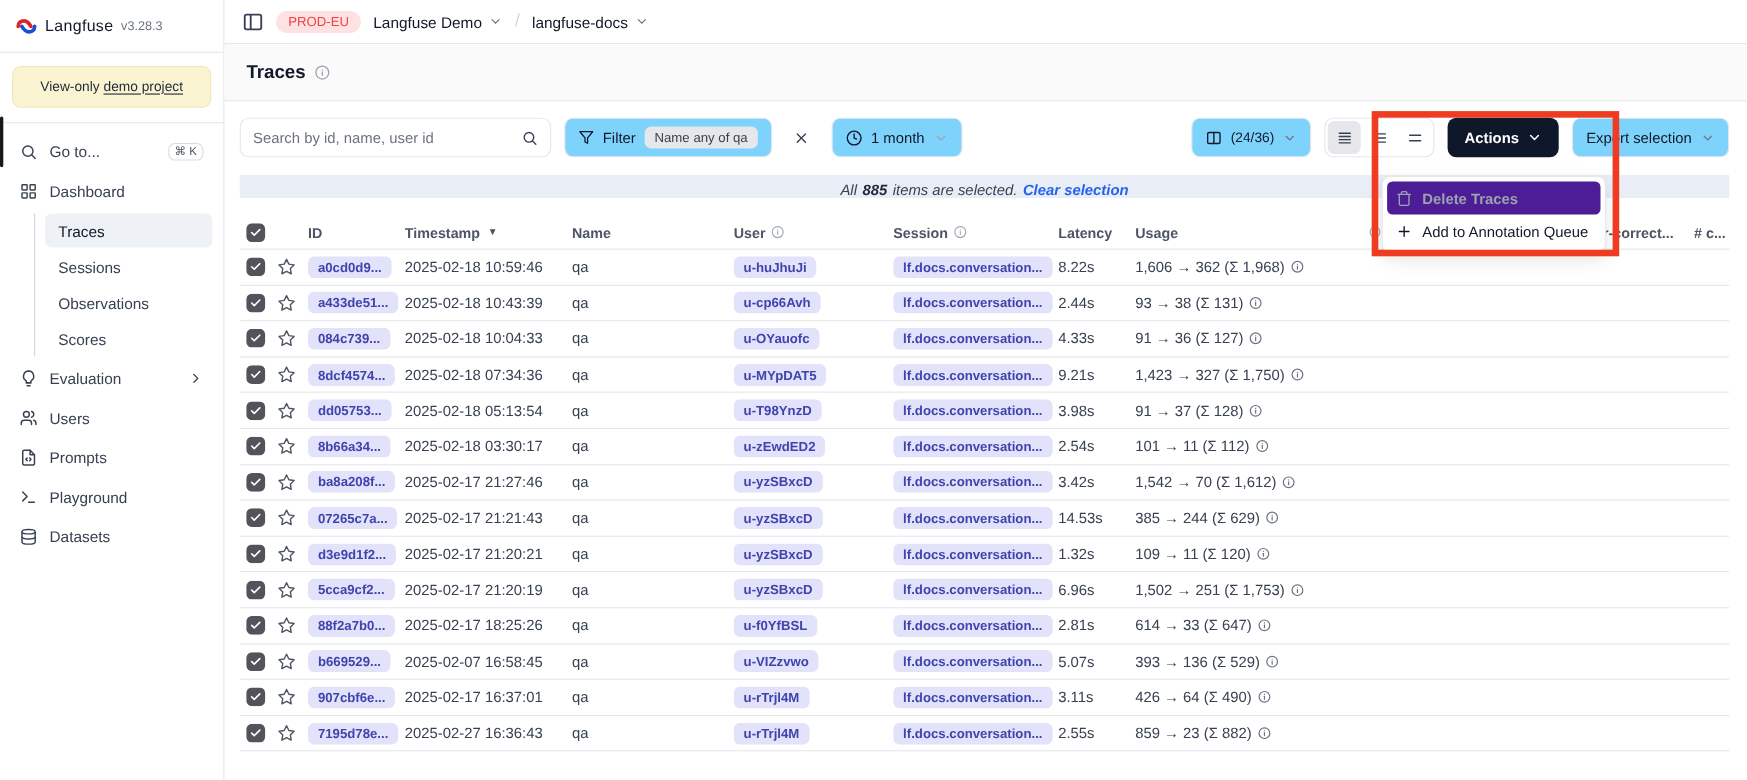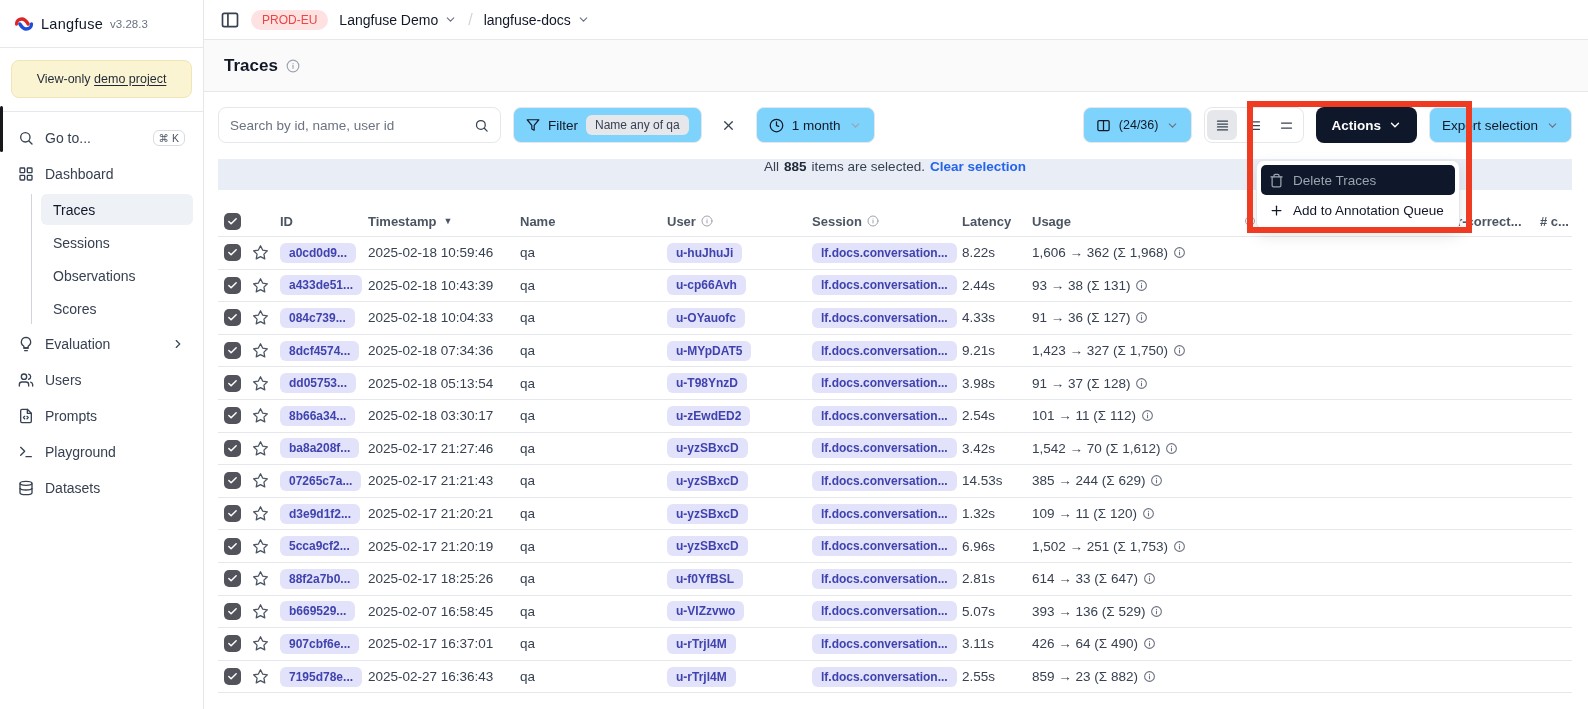--- a/index.html
+++ b/index.html
@@ -46,21 +46,21 @@
   .search-box input::placeholder { color:#6b7280; }
   .btn { height:36px; border:1px solid #e5e7eb; border-radius:8px; background:#7dd3fc; display:flex; align-items:center; gap:8px; padding:0 12px; font-size:13.5px; color:#111827; cursor:pointer; white-space:nowrap; }
   .filter-badge { background:#e5e7eb; border-radius:6px; padding:3px 9px; font-size:12px; color:#374151; }
   .icon-btn { width:30px; height:36px; display:flex; align-items:center; justify-content:center; background:none; border:none; color:#374151; cursor:pointer; }
   .right-group { margin-left:auto; display:flex; align-items:center; gap:12px; }
   .density { height:36px; border:1px solid #e5e7eb; border-radius:8px; display:flex; align-items:center; padding:2px; gap:2px; }
   .density .cell { width:30px; height:30px; border-radius:6px; display:flex; align-items:center; justify-content:center; color:#374151; cursor:pointer; }
   .density .cell.sel { background:#e5e7eb; }
   .btn-dark { height:36px; background:#0f172a; color:#fff; border:none; border-radius:8px; display:flex; align-items:center; gap:7px; padding:0 15px; font-size:13.5px; font-weight:600; cursor:pointer; }
 
-  .banner { margin:16px 16px 0 14px; height:31px; background:#e9edf6; display:flex; align-items:flex-start; justify-content:center; gap:5px; font-size:13.5px; color:#374151; }
+  .banner { margin:16px 16px 0 14px; height:21px; background:#e9edf6; display:flex; align-items:flex-end; justify-content:center; gap:5px; font-size:13.5px; color:#374151;font-style:italic; }
   .banner b { color:#1f2937; }
   .banner .clear { color:#2563eb; font-weight:700; cursor:pointer; }
 
   
   .table { margin:16px 16px 0 14px; }
   .tr, .thead { display:flex; align-items:center; }
   .thead { height:31px; border-bottom:1px solid #e5e7eb; font-size:13px; font-weight:600; color:#4b5563; }
   .tr { height:32.6px; border-bottom:1px solid #e5e7eb; font-size:13.5px; color:#374151; }
   .td, .th { overflow:hidden; white-space:nowrap; display:flex; align-items:center; gap:5px; flex:none; }
   .c-check{width:34px;padding-left:6px;} .c-star{width:28px;} .c-id{width:88px;}
@@ -68,21 +68,21 @@
   .c-lat{width:70px;} .c-usage{width:212px;} .c-s1{width:146px;} .c-s2{width:150px;} .c-s3{flex:1;}
   .cb { width:17px; height:17px; border-radius:5px; background:#53535c; display:flex; align-items:center; justify-content:center; cursor:pointer; }
   .star { color:#4b5563; cursor:pointer; }
   .pill { background:#e3e2fb; color:#3f43ad; font-weight:700; font-size:12px; padding:3px 9px; border-radius:6px; white-space:nowrap; cursor:pointer; }
   .sort { font-size:9px; color:#4b5563; margin-left:2px; }
   .info { color:#6b7280; }
 
   
   .dropdown { position:absolute; left:1256px; top:160px; width:204px; background:#fff; border:1px solid #e5e7eb; border-radius:8px; box-shadow:0 6px 16px rgba(0,0,0,.10); padding:4px; z-index:40; }
   .menu-item { display:flex; align-items:center; gap:9px; height:30px; padding:0 8px; border-radius:5px; font-size:13.5px; color:#111827; cursor:pointer; }
-  .menu-item.disabled { color:#9ca3af; background:#0f172a; cursor:default; }
+  .menu-item.disabled { color:#9ca3af; background:#4c1d95; cursor:default;font-weight:bold; }
   .red-rect { position:absolute; left:1247px; top:101px; width:225px; height:132px; border:6px solid #ee3b21; z-index:60; pointer-events:none; }
 </style>
 </head>
 <body>
 
 <div id="screen">
 
   <aside class="sidebar">
     <div class="logo-row">
       <span class="icon">

